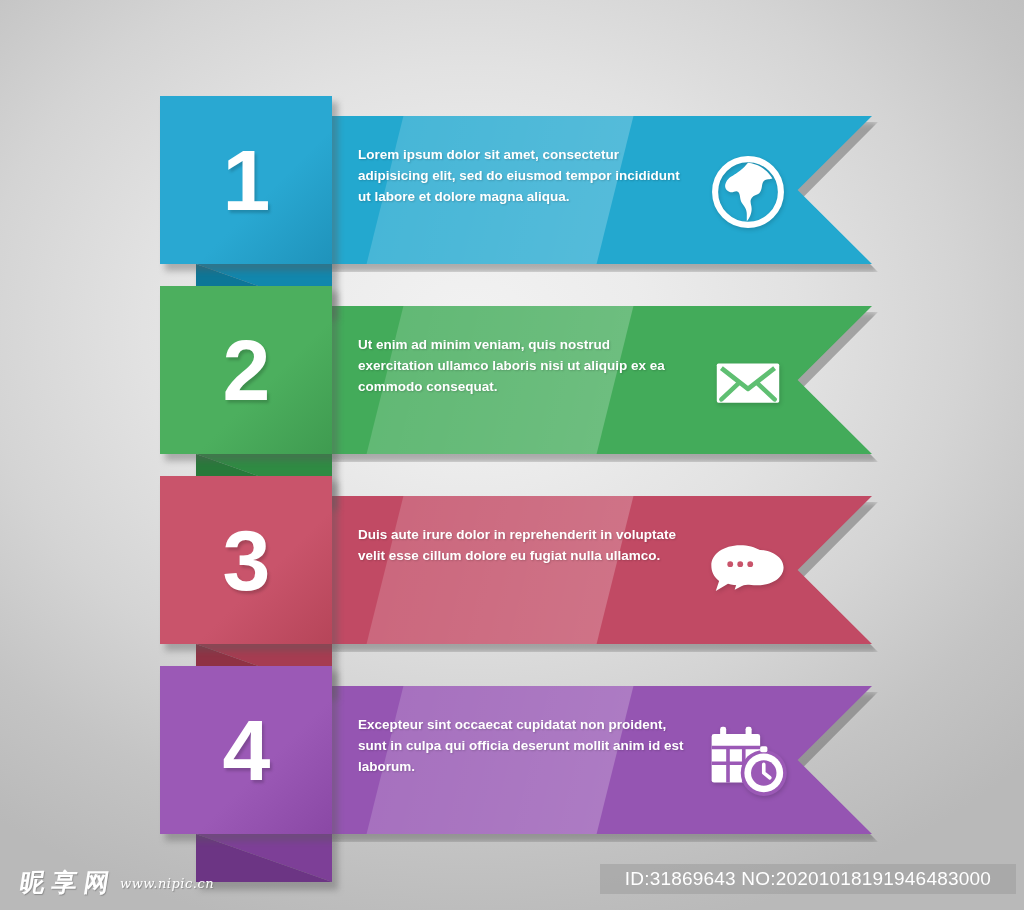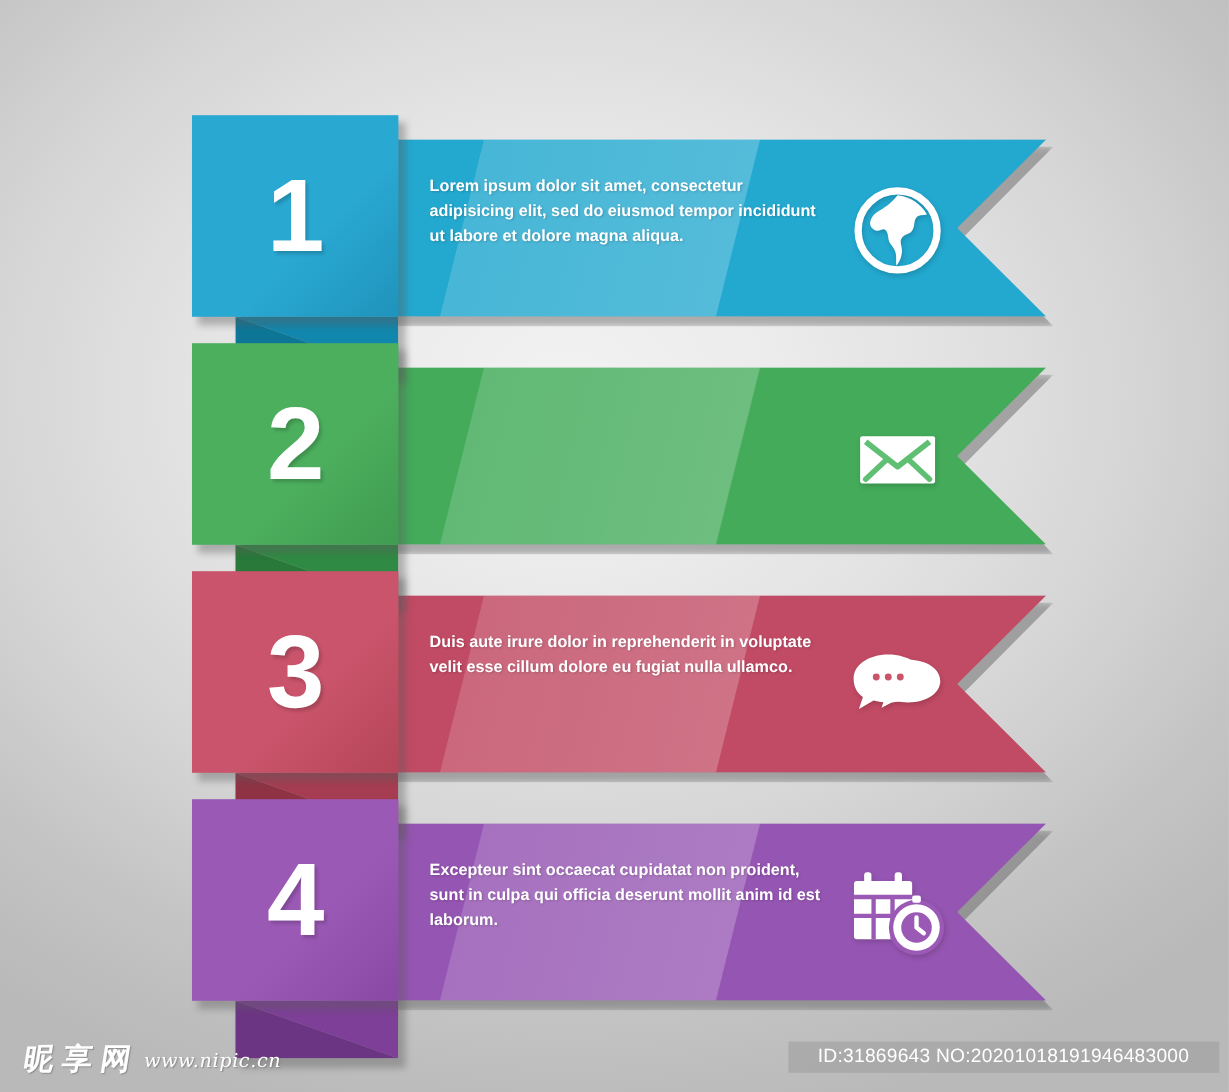--- a/index.html
+++ b/index.html
@@ -200,33 +200,33 @@
     font-size: 25px;
     font-weight: bold;
     line-height: 26px;
     padding: 0 2px;
     font-family: "DejaVu Sans", sans-serif;
     transform: skewX(-9deg);
     text-shadow: 1px 1px 1px rgba(120,120,120,0.7);
   }
   .wm-url {
     color: #ffffff;
-    font-size: 16px;
+    font-size: 13px;
     font-style: italic;
     font-family: "DejaVu Serif", serif;
     letter-spacing: 0.5px;
     text-shadow: 1px 1px 1px rgba(120,120,120,0.7);
   }
   .id-tag {
     position: absolute;
     right: 8px;
     bottom: 16px;
     background: rgba(160,160,160,0.62);
     color: #ffffff;
-    font-size: 16px;
+    font-size: 19px;
     padding: 4px 25px;
     letter-spacing: 0.2px;
     font-family: "Liberation Sans", sans-serif;
     z-index: 20;
   }
 </style>
 </head>
 <body>
 
 <div id="canvas">
@@ -267,20 +267,21 @@
     </div>
     <div class="fold-shadow"></div>
     <div class="fold">
       <div class="fold-inner" style="background: rgb(47, 139, 67);"></div>
       <div class="fold-dark" style="background: rgb(40, 121, 58);"></div>
     </div>
     <div class="num-box-shadow"></div>
     <div class="num-box" style="background: linear-gradient(135deg, rgb(76, 175, 94) 0%, rgb(76, 175, 94) 60%, rgb(63, 155, 80) 100%);">
       <span class="num">2</span>
     </div>
+    <div class="copy">Ut enim ad minim veniam, quis nostrud exercitation ullamco laboris nisi ut aliquip ex ea commodo consequat.</div>
     <div class="icon-wrap">
       <svg width="74" height="74" viewBox="0 0 64 64" fill="none">
         <rect x="5" y="16" width="54" height="34" rx="1.5" fill="#ffffff"></rect>
         <path d="M8 19 L32 38 L56 19" stroke="#ffffff" stroke-width="0"></path>
         <path d="M9 20 L32 38 L55 20" fill="none" stroke="#5fbf72" stroke-width="4" stroke-linejoin="round"></path>
         <path d="M9 47 L24 33" fill="none" stroke="#5fbf72" stroke-width="4" stroke-linecap="round"></path>
         <path d="M55 47 L40 33" fill="none" stroke="#5fbf72" stroke-width="4" stroke-linecap="round"></path>
       </svg>
     </div>
   </div>

